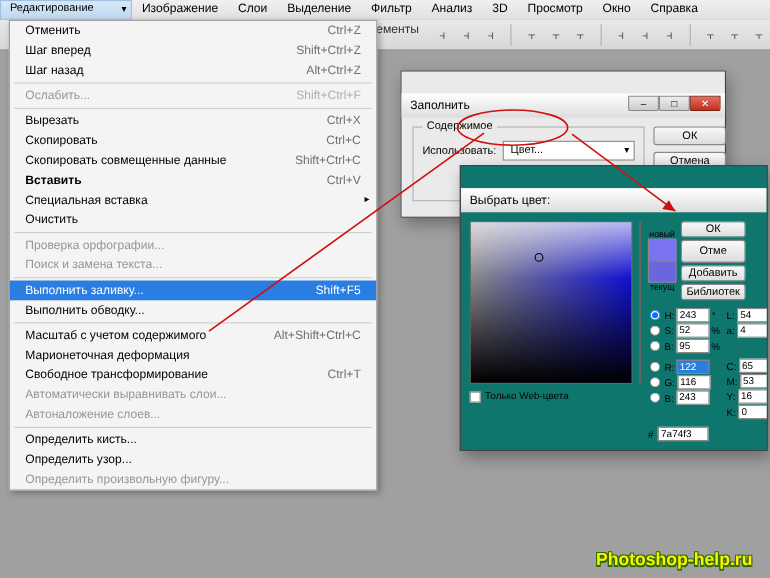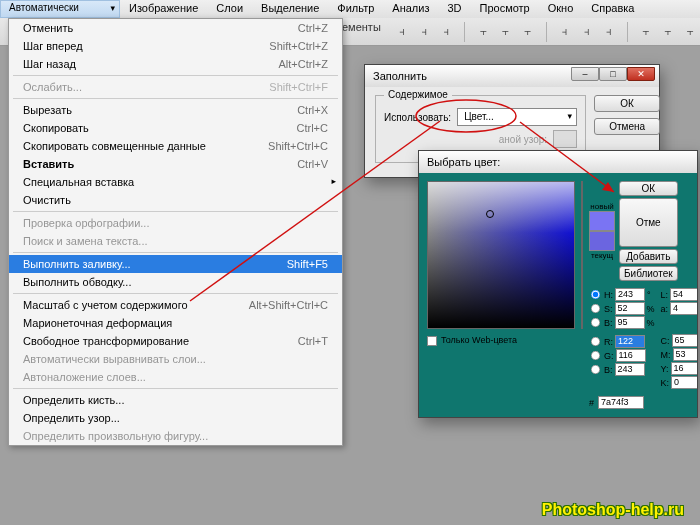--- a/index.html
+++ b/index.html
@@ -13,21 +13,21 @@
 .dropdown { position: absolute; top: 18px; left: 8px; width: 335px; background: #f4f4f4; border: 1px solid #999; box-shadow: 2px 2px 6px rgba(0,0,0,0.3); z-index: 50; }
 .dropdown .item { display: flex; justify-content: space-between; padding: 3px 14px; font-size: 11px; cursor: default; color: #000; }
 .dropdown .item.dis { color: #969696; }
 .dropdown .item.hl { background: #2a7de1; color: #fff; }
 .dropdown hr { border: none; border-top: 1px solid #ccc; margin: 2px 4px; }
 .dropdown .sub::after { content: "▸"; position: absolute; right: 6px; font-size: 9px; }
 .dropdown .item .sc { color: #707070; }
 .dropdown .item.hl .sc { color: #fff; }
 .dropdown .item.dis .sc { color: #b0b0b0; }
 .fill-dlg { position: absolute; top: 64px; left: 364px; width: 296px; background: #eaeaea; border: 1px solid #444; box-shadow: 3px 6px 14px rgba(0,0,0,0.35); z-index: 30; }
-.titlebar { background: linear-gradient(#fff,#ddd); height: 22px; display: flex; align-items: center; font-size: 11px; padding-left: 8px; position: relative; }
+.titlebar { background: linear-gradient(#fff,#ddd); height: 22px; display: flex; align-items: center; font-size: 11px; padding-left: 8px; position: relative; margin-top: 20px; }
 .winbtns { position: absolute; right: 4px; top: 2px; display: flex; gap: 0; }
 .winbtns div { width: 28px; height: 14px; background: linear-gradient(#eee,#ccc); border: 1px solid #888; display:flex;align-items:center;justify-content:center;font-size:9px;border-radius:0 0 2px 2px; }
 .winbtns .close { background: linear-gradient(#e07060,#c03020); color:#fff; border-color:#802010; }
 .fill-body { padding: 8px 10px; font-size: 10px; }
 .grp { border: 1px solid #b0b0b0; padding: 8px 8px 10px 8px; margin-bottom: 6px; position: relative; background:#eaeaea; }
 .grp-title { position: absolute; top: -7px; left: 8px; background:#eaeaea; padding: 0 4px; font-size:10px; }
 .field-row { display:flex; align-items:center; gap:6px; margin:4px 0; }
 .sel { background:#fff; border:1px solid #888; height:18px; padding:2px 18px 2px 6px; font-size:10px; position:relative; min-width:120px; }
 .sel::after { content:"▾"; position:absolute; right:4px; top:2px; font-size:9px; }
 .btn { background: linear-gradient(#f8f8f8,#ddd); border: 1px solid #888; border-radius: 3px; padding: 2px 14px; font-size:10px; min-width: 66px; text-align:center; }
@@ -47,21 +47,21 @@
 .hex-row { margin-top:4px; display:flex;align-items:center;gap:4px;font-size:9px; }
 .hex-row .vb { width:46px; height:13px; border:1px solid #888; background:#fff; padding:0 2px; }
 .watermark { position:absolute; bottom:6px; right:16px; font-size:16px; font-weight:bold; color:#fff200; text-shadow:-1px -1px 0 #2a6e00, 1px -1px 0 #2a6e00,-1px 1px 0 #2a6e00,1px 1px 0 #2a6e00; z-index:60; }
 svg.anno { position:absolute; top:0;left:0;width:700px;height:525px; z-index:55; pointer-events:none; }
 .checkbox { display:inline-block; width:10px;height:10px;border:1px solid #888;background:#fff;vertical-align:middle;margin-right:4px; }
 </style>
 </head>
 <body>
 
 <div class="menubar">
-  <div class="mi sel">Автоматически</div>
+  <div class="mi sel">Редактирование</div>
   <div class="mi">Изображение</div>
   <div class="mi">Слои</div>
   <div class="mi">Выделение</div>
   <div class="mi">Фильтр</div>
   <div class="mi">Анализ</div>
   <div class="mi">3D</div>
   <div class="mi">Просмотр</div>
   <div class="mi">Окно</div>
   <div class="mi">Справка</div>
 </div>
@@ -230,21 +230,21 @@
     <div class="color-right">
       <div class="swatch-row">
         <div>
           <div style="font-size:8px;text-align:center">новый</div>
           <div class="swatch"></div>
           <div class="swatch" style="background:#6b65e0"></div>
           <div style="font-size:8px;text-align:center">текущ</div>
         </div>
         <div style="display:flex;flex-direction:column;gap:2px">
           <div class="btn" style="min-width:30px;padding:1px 4px">ОК</div>
-          <div class="btn" style="min-width:30px;padding:18px 4px">Отме</div>
+          <div class="btn" style="min-width:30px;padding:4px 4px">Отме</div>
           <div class="btn" style="min-width:30px;padding:1px 4px">Добавить</div>
           <div class="btn" style="min-width:30px;padding:1px 4px">Библиотек</div>
         </div>
       </div>
       <div style="display:flex;gap:6px;margin-top:4px">
         <div>
           <div class="val-row">
               <input type="radio" checked="" style="">
               <span>H:</span>
               <span class="vb">243</span>

